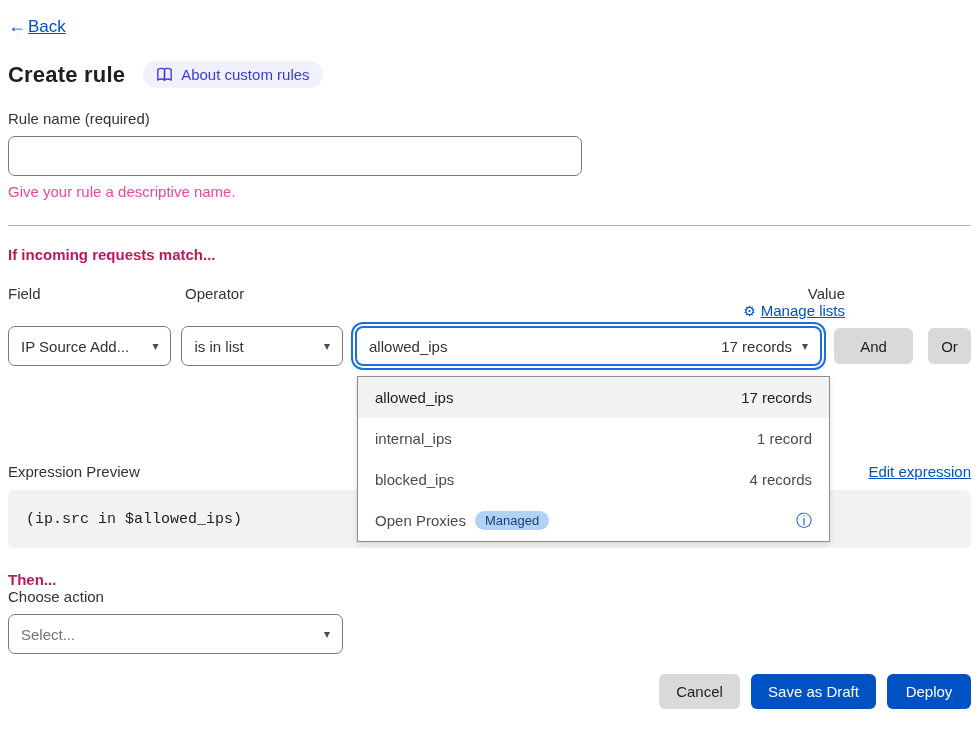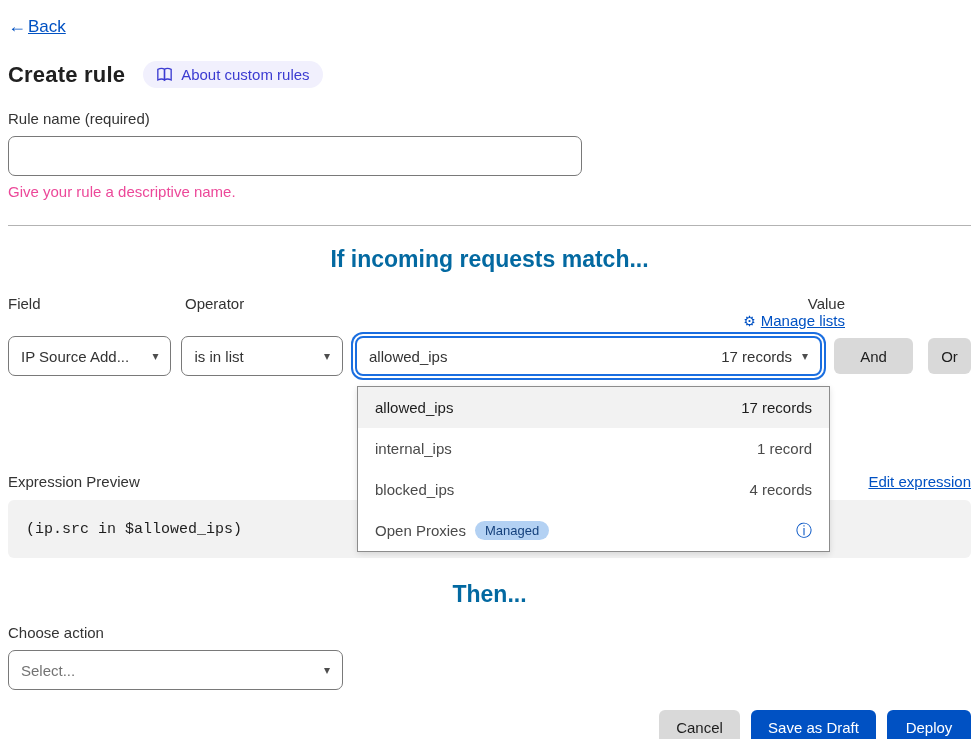--- a/index.html
+++ b/index.html
@@ -28,21 +28,21 @@
   
   .form-group { margin-top: 22px; }
   .field-label { font-size: 15px; color: #333333; }
   .rule-name-input { display: block; margin-top: 8px; width: 574px; height: 40px;
     border: 1px solid #797979; border-radius: 7px; padding: 0 12px;
     font-size: 15px; font-family: inherit; color: #1d1d1d; outline: none; }
   .help-text { margin-top: 7px; font-size: 15px; color: #ec4899; }
 
   .divider { border: none; border-top: 1px solid #b3b3b3; margin-top: 25px; }
 
-  .section-heading { margin-top: 20px; font-size: 23px; font-weight: bold; color: #0369a1; text-align: center; }
+  .section-heading { margin-top: 20px; font-size: 15px; font-weight: bold; color: #be185d; }
 
   
   .labels-row { display: flex; margin-top: 22px; font-size: 15px; color: #333333; }
   .labels-row .col-field { width: 177px; }
   .labels-row .col-operator { width: 175px; }
   .labels-row .col-value { width: 485px; display: flex; justify-content: space-between; align-items: flex-end; flex-direction: column; }
   .manage-lists { display: inline-flex; align-items: center; gap: 5px;
     color: #0051c3; font-size: 15px; cursor: pointer; text-decoration: none; }
   .manage-lists .lbl { text-decoration: underline; }
   .gear { font-size: 14px; line-height: 1; }
@@ -83,21 +83,21 @@
   .expression-row { display: flex; justify-content: space-between; align-items: flex-end;
     margin-top: 97px; }
   .edit-expression { color: #0051c3; font-size: 15px; text-decoration: underline; cursor: pointer; }
   .code-block { margin-top: 10px; background: #f2f2f2; border-radius: 6px;
     height: 58px; display: flex; align-items: center; padding: 0 18px;
     font-family: "Liberation Mono", "DejaVu Sans Mono", monospace;
     font-size: 15px; color: #1d1d1d; }
 
   
   .then-heading { margin-top: 23px; }
-  .choose-action-label { margin-top: 16px; }
+  .choose-action-label { }
   .action-select { width: 335px; margin-top: 9px; }
   .placeholder { color: #737373; }
 
   
   .footer { display: flex; justify-content: flex-end; gap: 11px; margin-top: 20px; }
   .footer .btn { height: 35px; font-size: 15px; }
   .cancel-btn { width: 81px; }
   .btn-blue { background: #0051c3; color: #ffffff; }
   .save-draft-btn { width: 125px; }
   .deploy-btn { width: 84px; }

